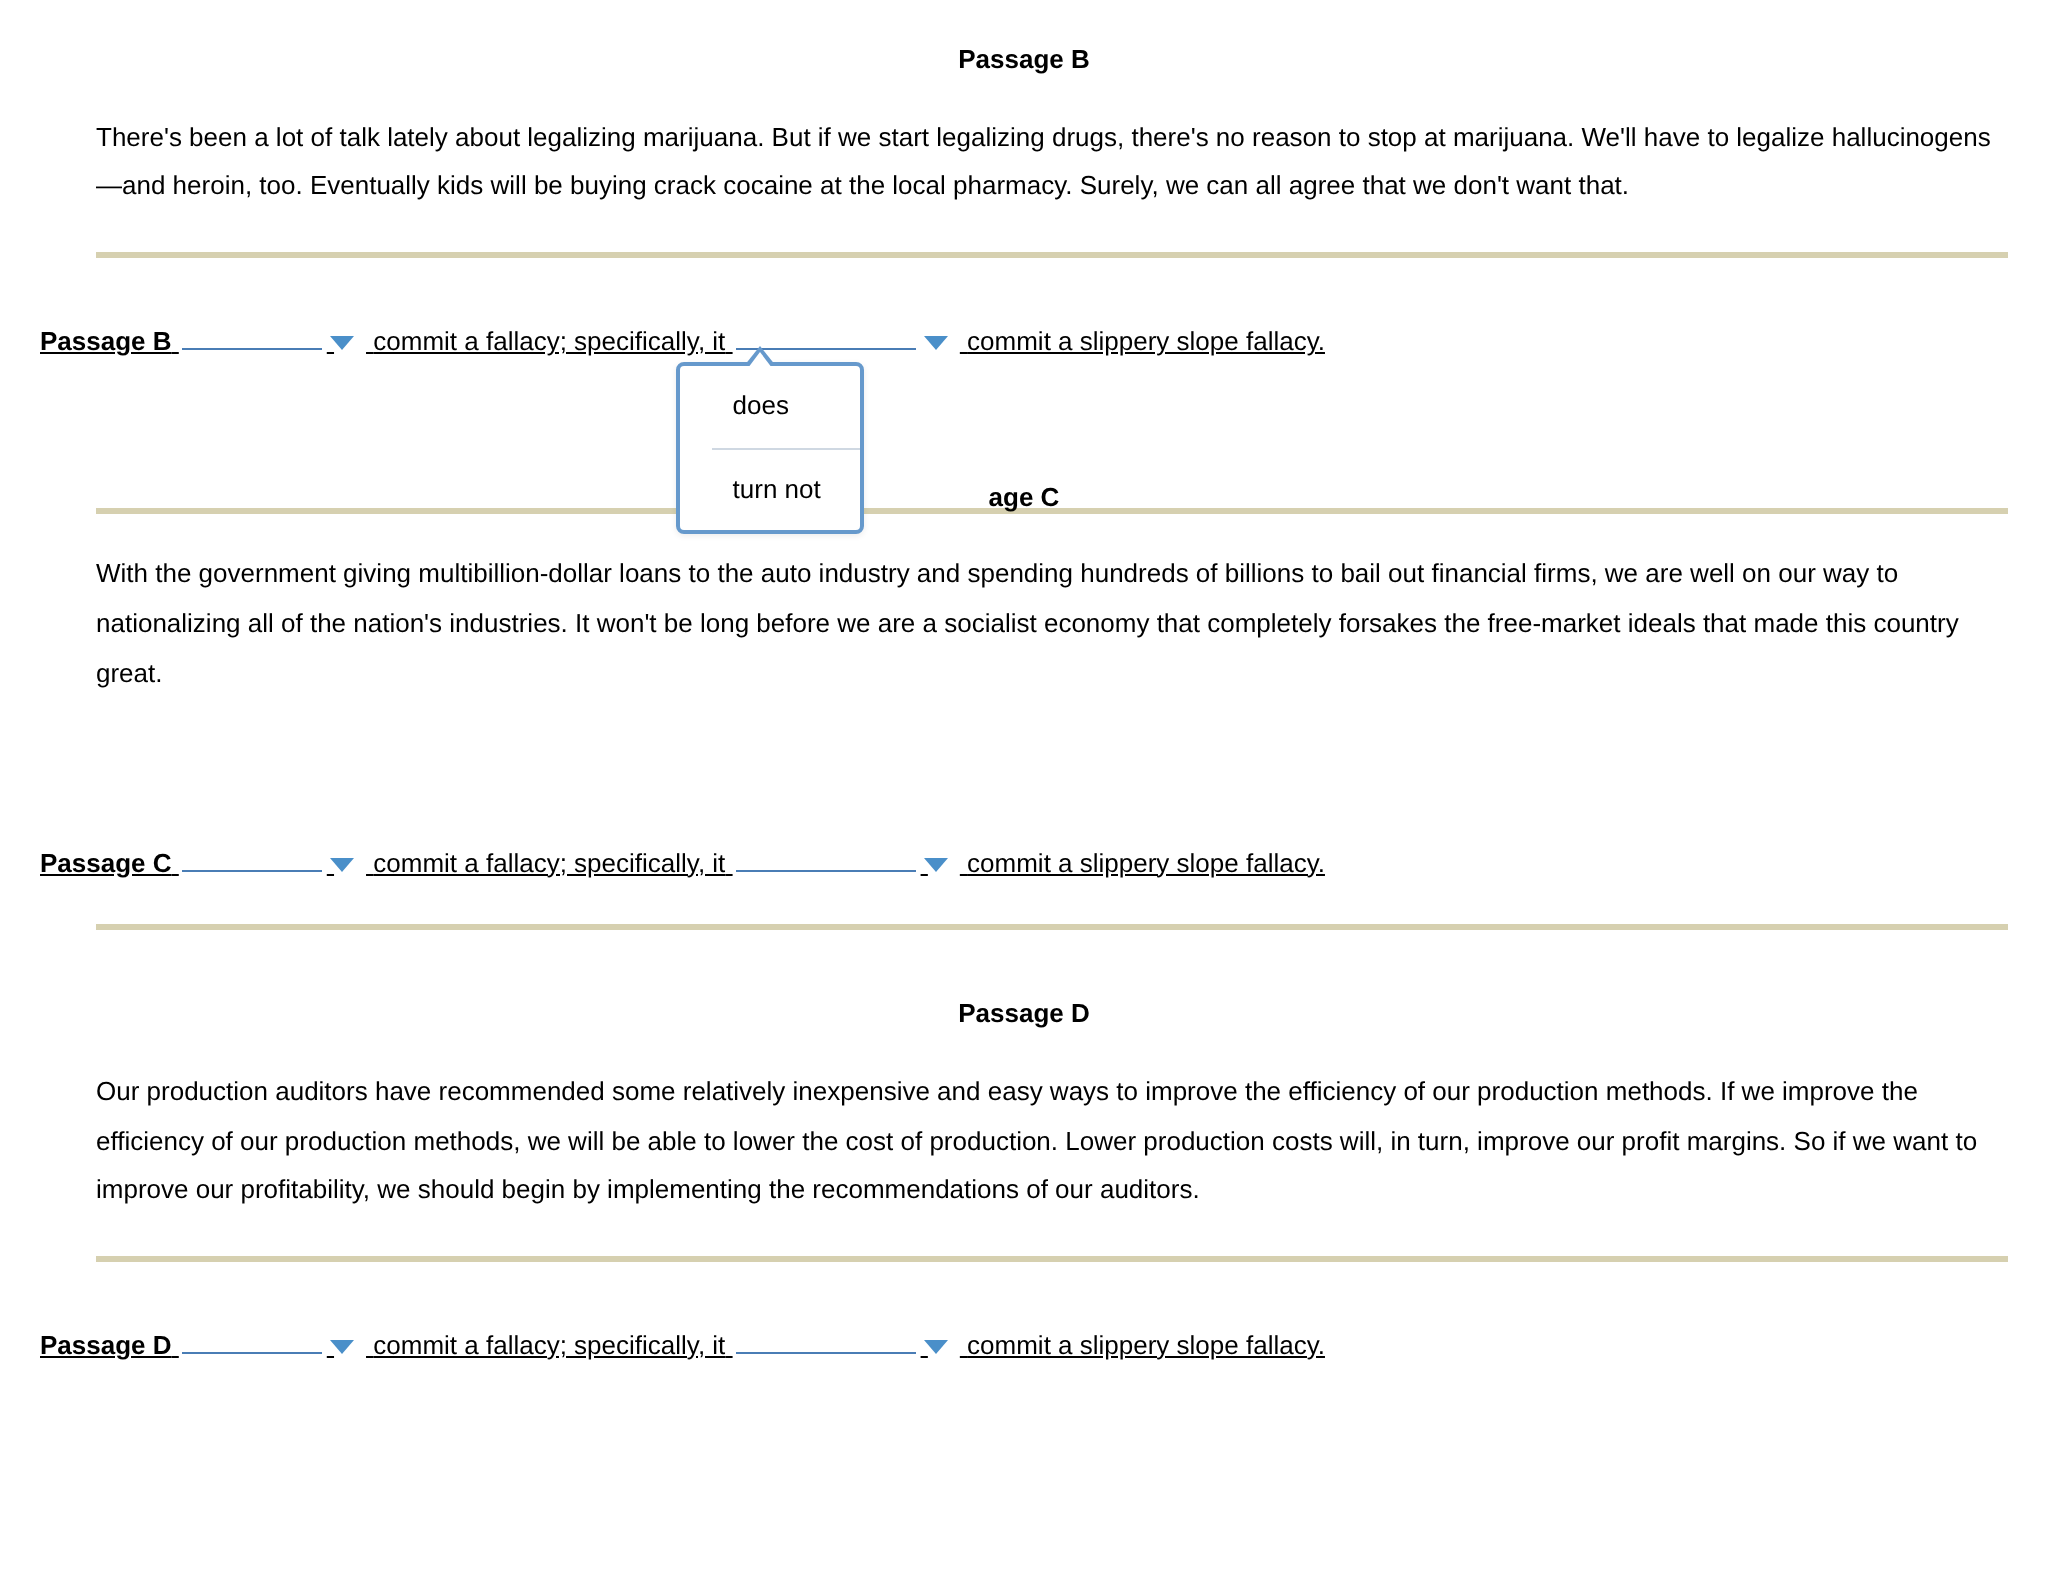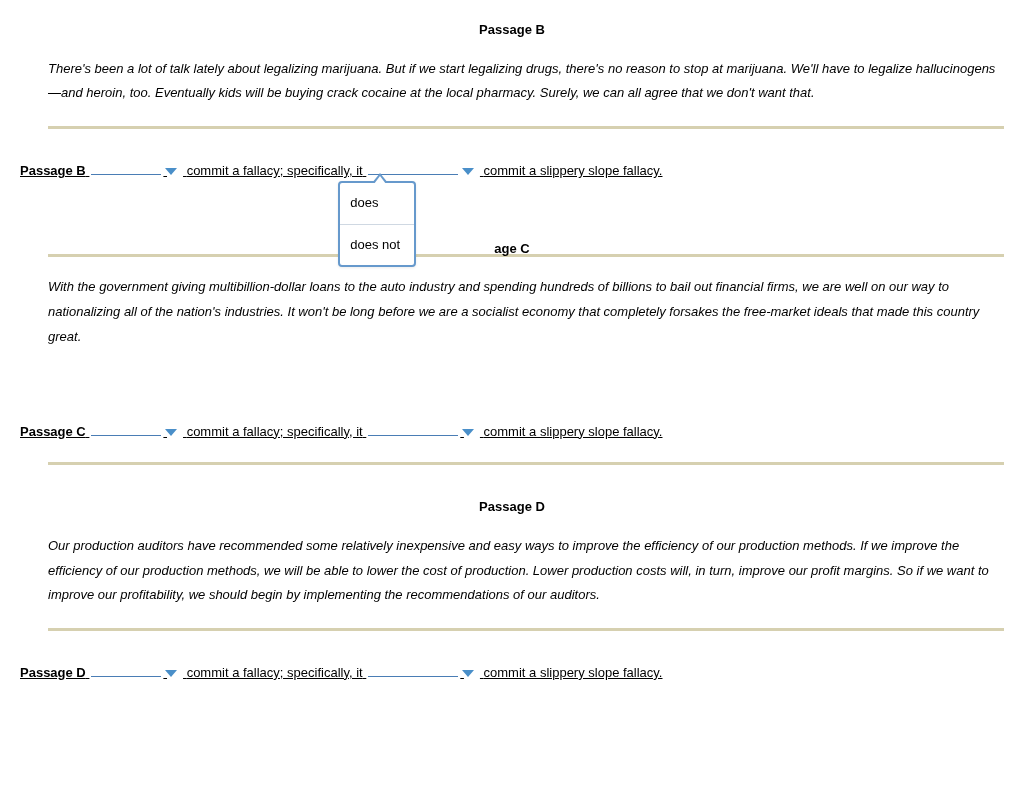--- a/index.html
+++ b/index.html
@@ -12,21 +12,20 @@
     line-height: 1.9;
   }
   .passage-title {
     font-weight: bold;
     text-align: center;
     margin: 8px 0 14px 0;
   }
   .passage-text {
     margin: 0 0 20px 28px;
     max-width: 960px;
-    font-style: italic;
   }
   .divider {
     height: 3px;
     background: #d6d0b0;
     margin: 18px 0 30px 28px;
     max-width: 960px;
   }
   .question-row {
     margin: 10px 0 4px 0;
     position: relative;
@@ -106,23 +105,23 @@
 <div class="divider"></div>
 
 <div class="question-row">
   <span class="label">Passage B</span>
   <span class="blank"></span>
   <span class="caret"></span>
   <span>commit a fallacy; specifically, it</span>
   <span class="qwrap">
     <span class="blank" style="min-width:90px"></span>
     <span class="caret"></span>
-    <div class="dropdown" style="left:-28px; top:22px;">
+    <div class="dropdown" style="left:-28px; top:22px;padding-left:16px;">
       <div class="opt">does</div>
-      <div class="opt">does not</div>
+      <div class="opt">turn not</div>
     </div>
   </span>
   <span>commit a slippery slope fallacy.</span>
 </div>
 
 <div class="divider" style="margin-top:70px"></div>
 
 <div class="passage-title" style="margin-top:-50px; position:relative; z-index:1;">age C</div>
 
 <div class="passage-text" style="margin-top:10px">With the government giving multibillion-dollar loans to the auto industry and spending hundreds of billions to bail out financial firms, we are well on our way to nationalizing all of the nation's industries. It won't be long before we are a socialist economy that completely forsakes the free-market ideals that made this country great.</div>

